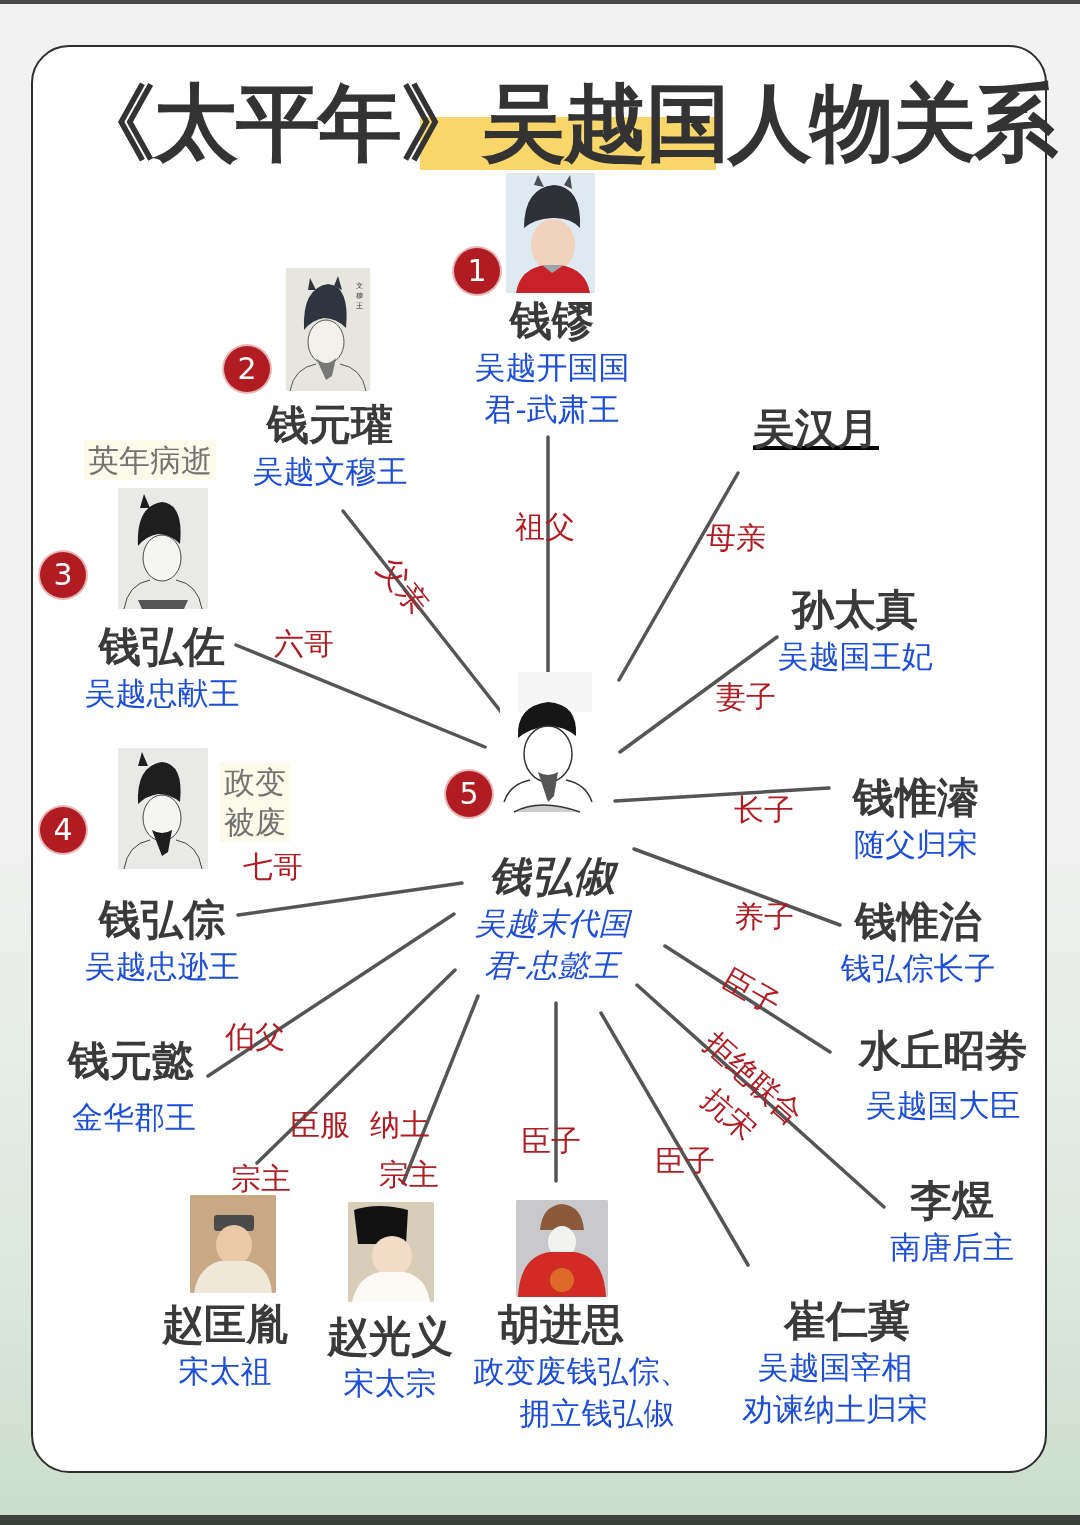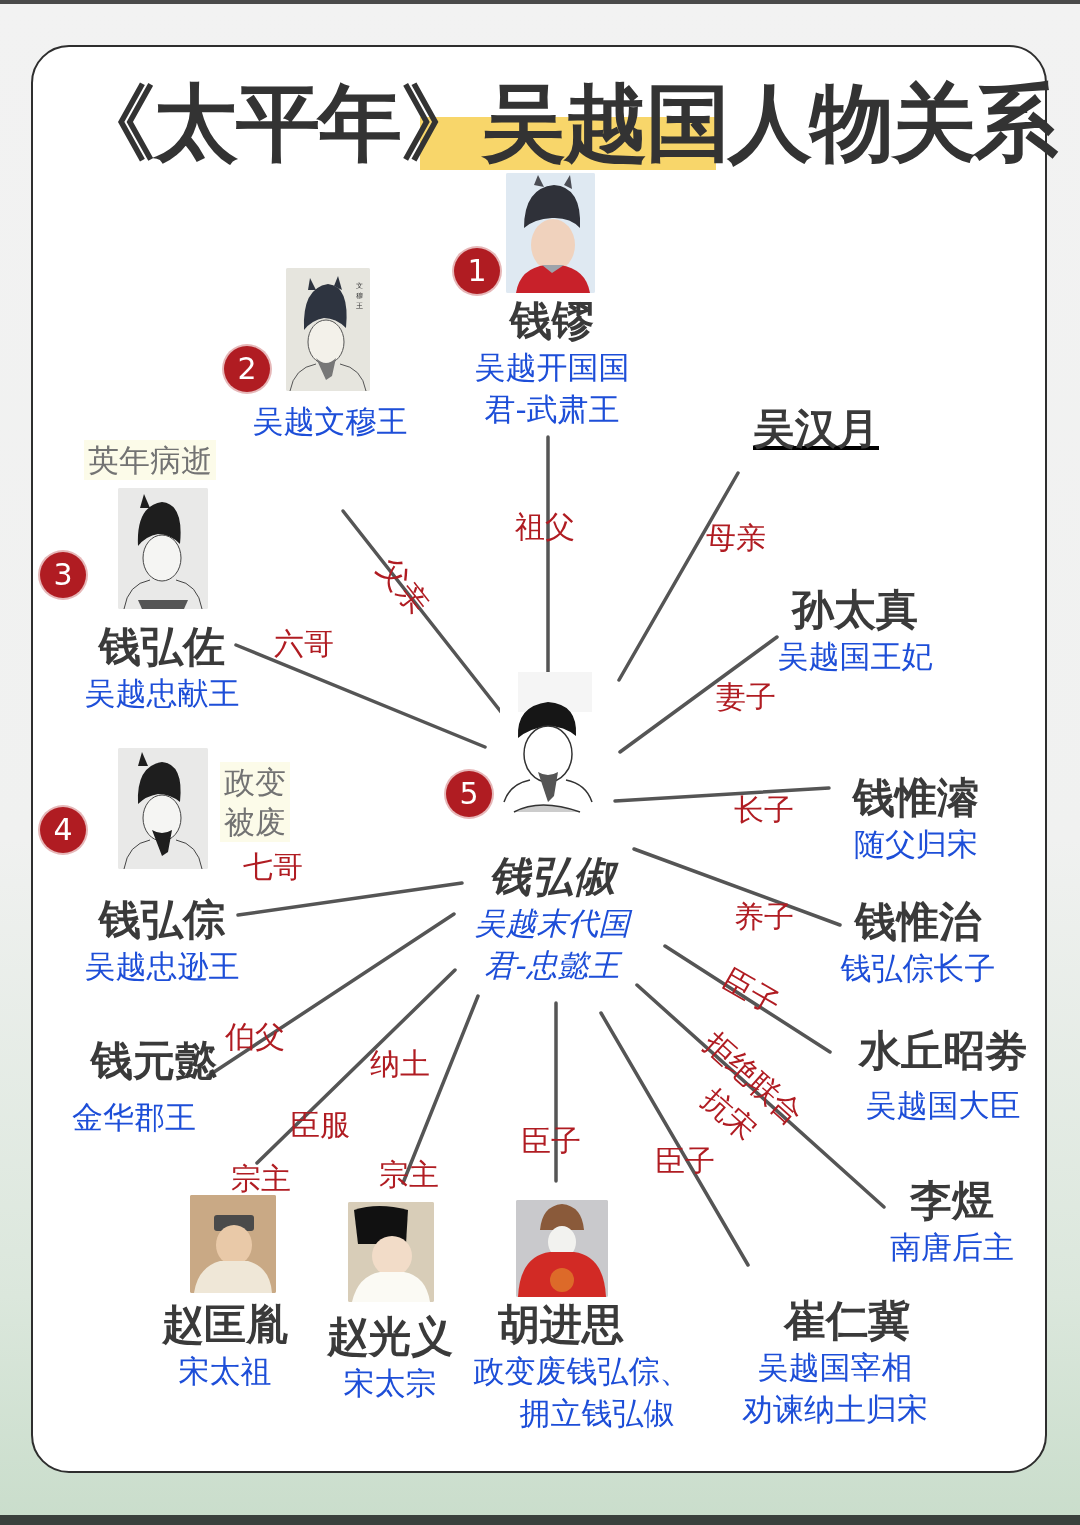--- a/index.html
+++ b/index.html
@@ -187,20 +187,21 @@
   <div class="desc">君-忠懿王</div>
 </div>
 
 <div class="node" style="left:452px;top:296px;width:200px;">
   <div class="name">钱镠</div>
   <div class="desc">吴越开国国</div>
   <div class="desc">君-武肃王</div>
 </div>
 
 <div class="node" style="left:230px;top:400px;width:200px;">
+  <div class="name">钱元瓘</div>
   <div class="desc">吴越文穆王</div>
 </div>
 
 <div class="node" style="left:62px;top:622px;width:200px;">
   <div class="name">钱弘佐</div>
   <div class="desc">吴越忠献王</div>
 </div>
 
 <div class="node" style="left:62px;top:895px;width:200px;">
   <div class="name">钱弘倧</div>
@@ -252,36 +253,36 @@
   <div class="name">赵光义</div>
   <div class="desc">宋太宗</div>
 </div>
 
 <div class="node" style="left:140px;top:1300px;width:170px;">
   <div class="name">赵匡胤</div>
   <div class="desc">宋太祖</div>
 </div>
 
 <div class="node" style="left:40px;top:1036px;width:200px;">
-  <div class="name" style="text-align:center;padding-left:28px;">钱元懿</div>
+  <div class="name" style="text-align:left;padding-left:28px;">钱元懿</div>
   <div class="desc" style="text-align:left;padding-left:32px;margin-top:10px;">金华郡王</div>
 </div>
 
 <div class="rel" style="left:515px;top:510px;">祖父</div>
 <div class="rel" style="left:398px;top:552px;transform:rotate(52deg);transform-origin:left top;">父亲</div>
 <div class="rel" style="left:274px;top:627px;">六哥</div>
 <div class="rel" style="left:243px;top:850px;">七哥</div>
 <div class="rel" style="left:706px;top:521px;">母亲</div>
 <div class="rel" style="left:716px;top:680px;">妻子</div>
 <div class="rel" style="left:734px;top:793px;">长子</div>
 <div class="rel" style="left:734px;top:864px;margin-top:36px;">养子</div>
 <div class="rel" style="left:734px;top:962px;transform:rotate(30deg);transform-origin:left top;">臣子</div>
 <div class="rel" style="left:720px;top:1026px;transform:rotate(42deg);transform-origin:left top;">拒绝联合</div>
 <div class="rel" style="left:718px;top:1082px;transform:rotate(42deg);transform-origin:left top;">抗宋</div>
 <div class="rel" style="left:655px;top:1144px;">臣子</div>
 <div class="rel" style="left:521px;top:1124px;">臣子</div>
 <div class="rel" style="left:290px;top:1108px;">臣服</div>
-<div class="rel" style="left:370px;top:1047px;text-align:right;">纳土</div>
+<div class="rel" style="left:370px;top:1108px;text-align:right;">纳土</div>
 <div class="rel" style="left:231px;top:1162px;">宗主</div>
 <div class="rel" style="left:379px;top:1158px;">宗主</div>
 <div class="rel" style="left:225px;top:1020px;">伯父</div>
 
 <div class="bottombar"></div>
 
 </body></html>

